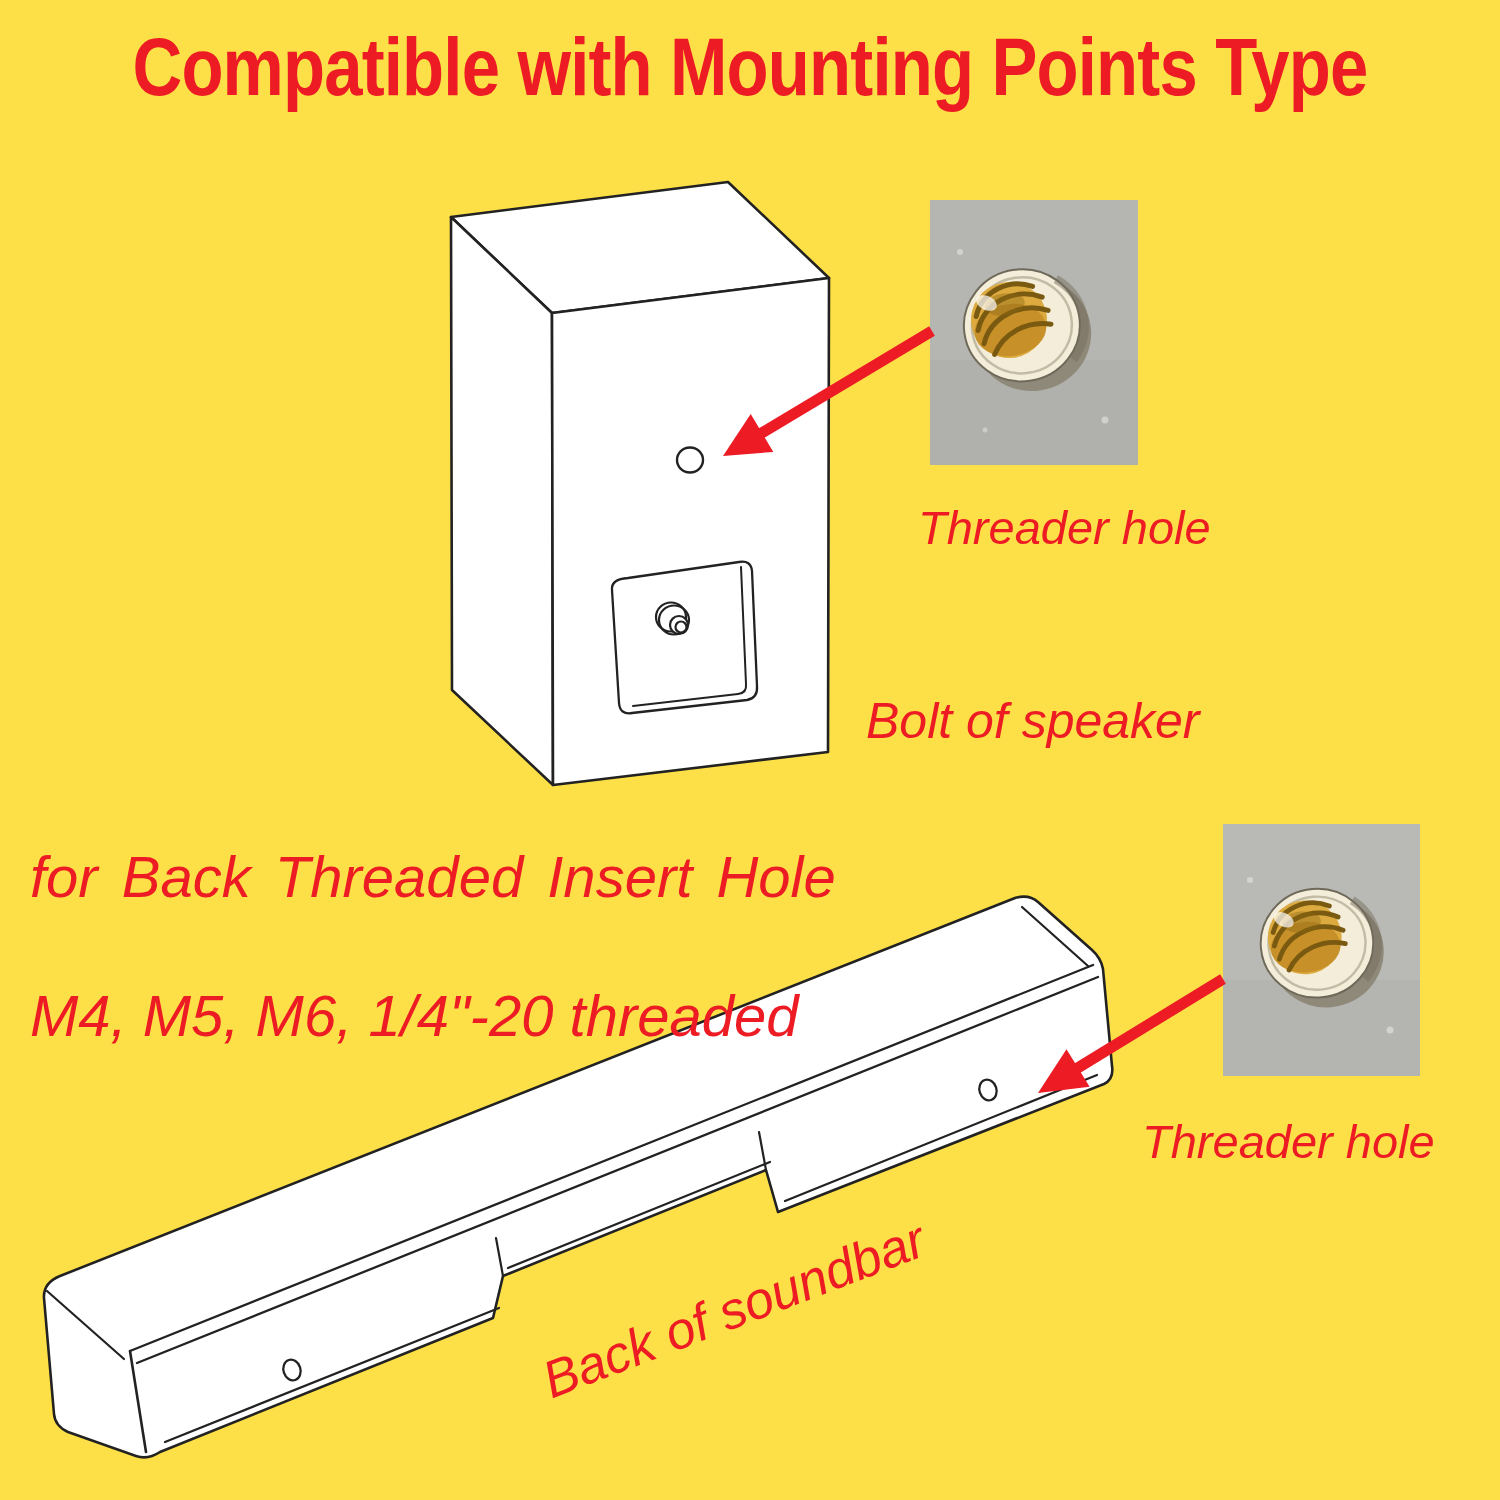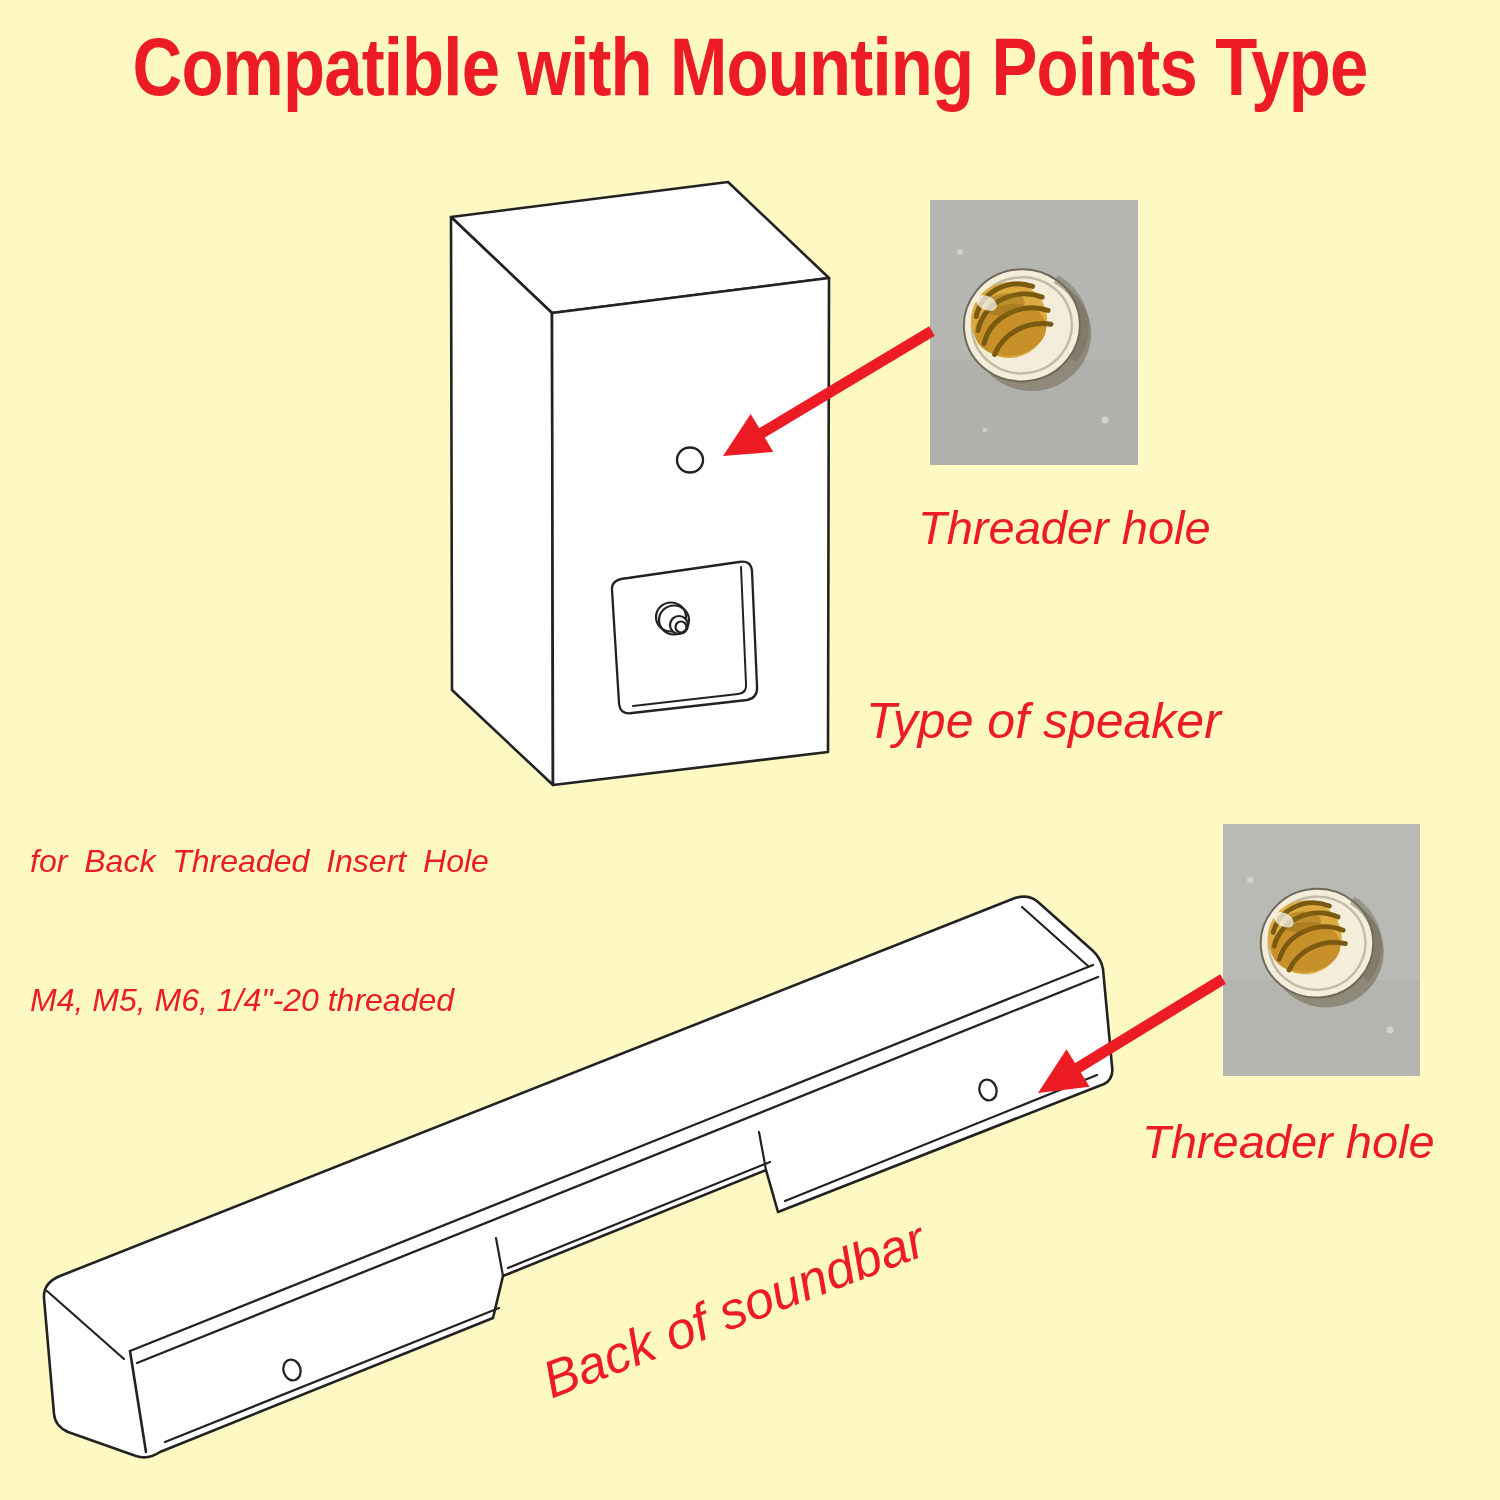--- a/index.html
+++ b/index.html
@@ -1,34 +1,34 @@
 <!DOCTYPE html>
 <html><head>
 <meta charset="utf-8">
 <style>
   html,body{margin:0;padding:0;background:#ffffff;}
   .canvas{
-    position:relative;width:1500px;height:1500px;background:#fef9c3;
+    position:relative;width:1500px;height:1500px;background:#fde047;
     font-family:"Liberation Sans", sans-serif;overflow:hidden;
   }
   .art{position:absolute;left:0;top:0;width:1500px;height:1500px;}
   .red{color:#ed1b24;}
   .title{
     position:absolute;top:20px;left:0;width:1500px;text-align:center;
     font-size:82px;font-weight:bold;letter-spacing:-1px;
     transform:scaleX(0.84);transform-origin:50% 50%;
     white-space:nowrap;
   }
   .lbl{
     position:absolute;font-style:italic;font-size:47px;white-space:nowrap;
   }
   .lbl-back-speaker{left:866px;top:692px;font-size:50px;}
   .lbl-threader-1{left:918px;top:500px;}
   .lbl-threader-2{left:1142px;top:1114px;}
-  .note-line{position:absolute;left:30px;font-style:italic;font-size:32px;white-space:nowrap;}
+  .note-line{position:absolute;left:30px;font-style:italic;font-size:58px;white-space:nowrap;}
   .note-1{top:843px;word-spacing:8px;}
   .note-2{top:912px;}
   .note-3{top:982px;}
   .lbl-back-soundbar{
     left:545px;top:1352px;font-size:52px;
     transform:rotate(-21deg);transform-origin:0 50%;
   }
 </style>
 </head>
 <body>
@@ -130,21 +130,21 @@
     <g>
       <line x1="1223" y1="979" x2="1076" y2="1069" stroke="#ed1b24" stroke-width="11"></line>
       <polygon points="1038,1093 1066.5,1049.3 1089.6,1086.7" fill="#ed1b24"></polygon>
     </g>
   </svg>
 
   <div class="title red">Compatible with Mounting Points Type</div>
 
   <div class="lbl lbl-threader-1 red">Threader hole</div>
 
-  <div class="lbl lbl-back-speaker red">Type of speaker</div>
+  <div class="lbl lbl-back-speaker red">Bolt of speaker</div>
 
   <div class="note-line note-1 red">for Back Threaded Insert Hole</div>
   <div class="note-line note-3 red">M4, M5, M6, 1/4"-20 threaded</div>
 
   <div class="lbl lbl-threader-2 red">Threader hole</div>
 
   <div class="lbl lbl-back-soundbar red">Back of soundbar</div>
 </div>
 
 </body></html>

